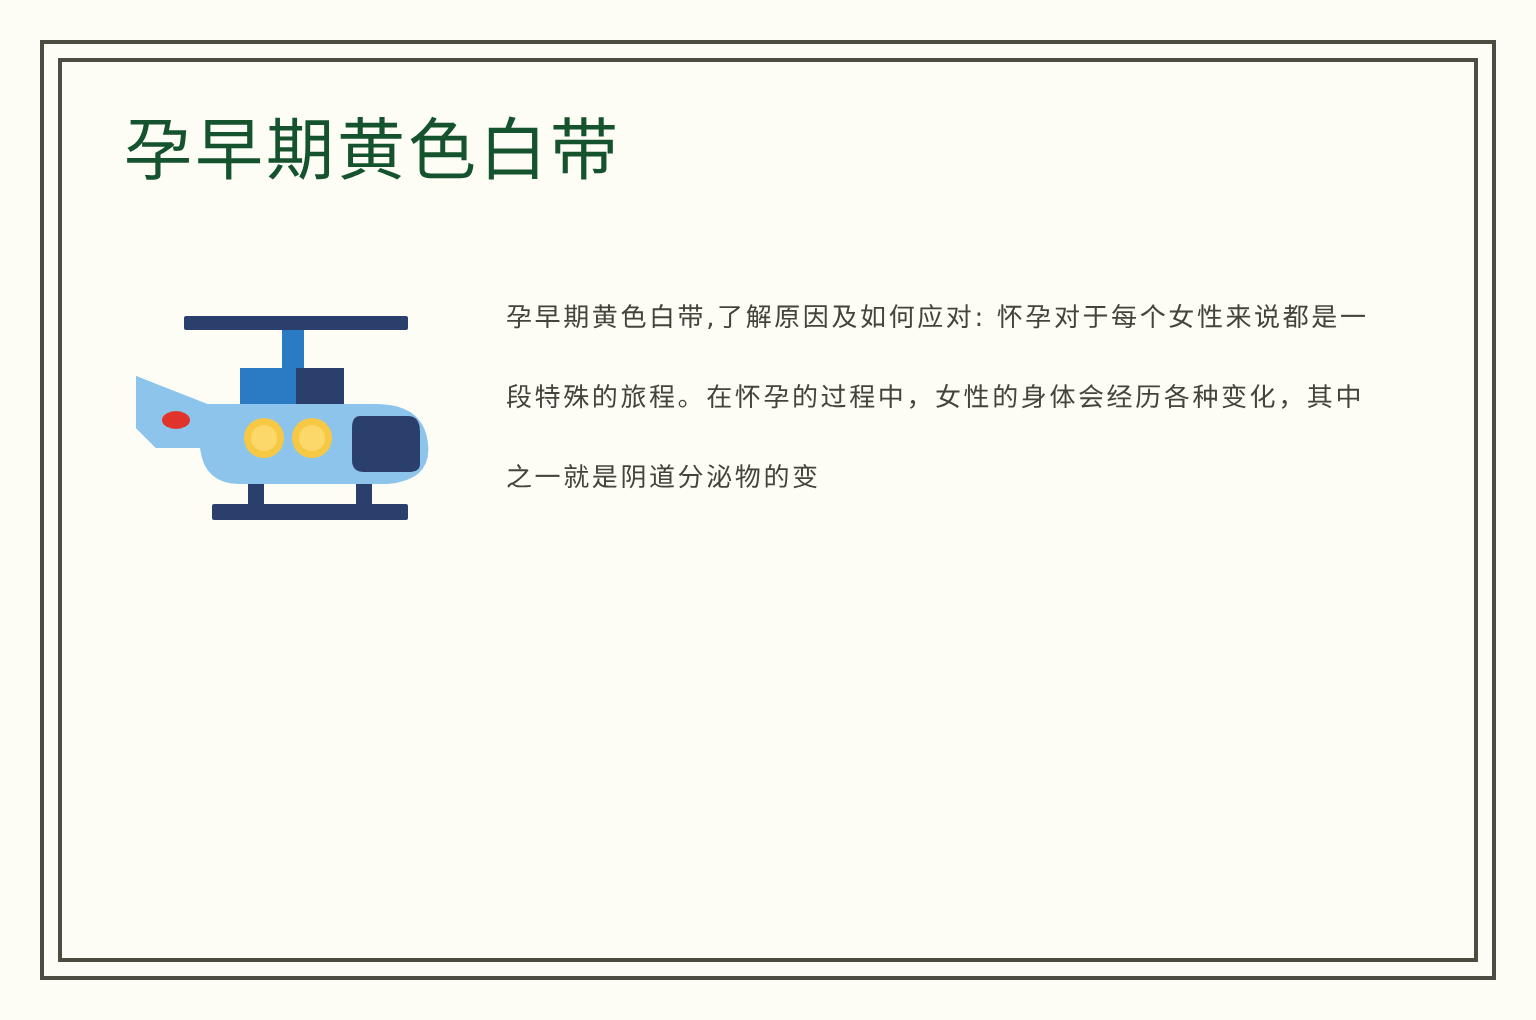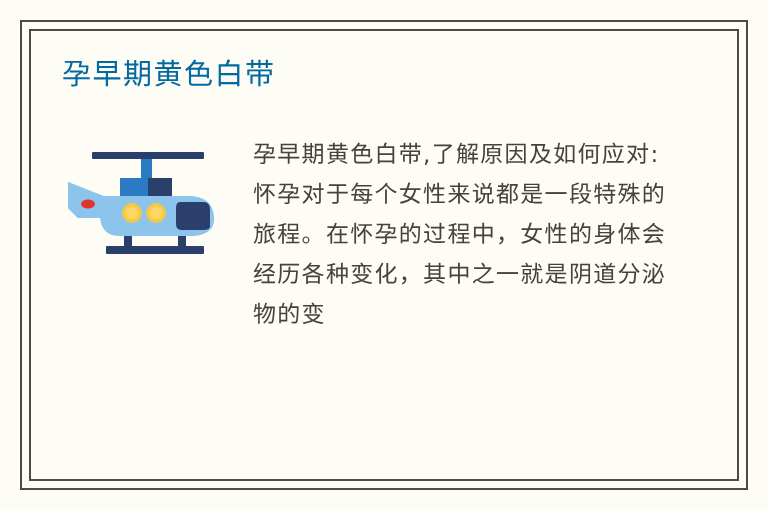--- a/index.html
+++ b/index.html
@@ -50,25 +50,25 @@
     left: 29px;
     top: 29px;
     right: 29px;
     bottom: 29px;
     box-sizing: border-box;
     padding: 28px 36px 0 33px;
   }
 
   .page-title {
     margin: 0;
-    font-size: 29px;
+    font-size: 34px;
     line-height: 1.2;
     font-weight: 400;
     letter-spacing: 1.5px;
-    color: #0369a1;
+    color: #14532d;
     font-family: Liberation Serif, serif;
   }
 
   .body-row {
     display: flex;
     align-items: flex-start;
     margin-top: 42px;
   }
 
   .illustration {
@@ -78,21 +78,21 @@
   }
   .illustration svg {
     display: block;
     width: 160px;
     height: 118px;
   }
 
   .article-text {
     flex: 1 1 auto;
     margin-left: 26px;
-    font-size: 23px;
+    font-size: 13px;
     line-height: 40px;
     letter-spacing: 1.3px;
     color: #46433c;
     font-family: "DejaVu Sans", "Liberation Sans", sans-serif;
     max-width: 432px;
     word-break: break-all;
     white-space: normal;
   }
 </style>
 </head>

